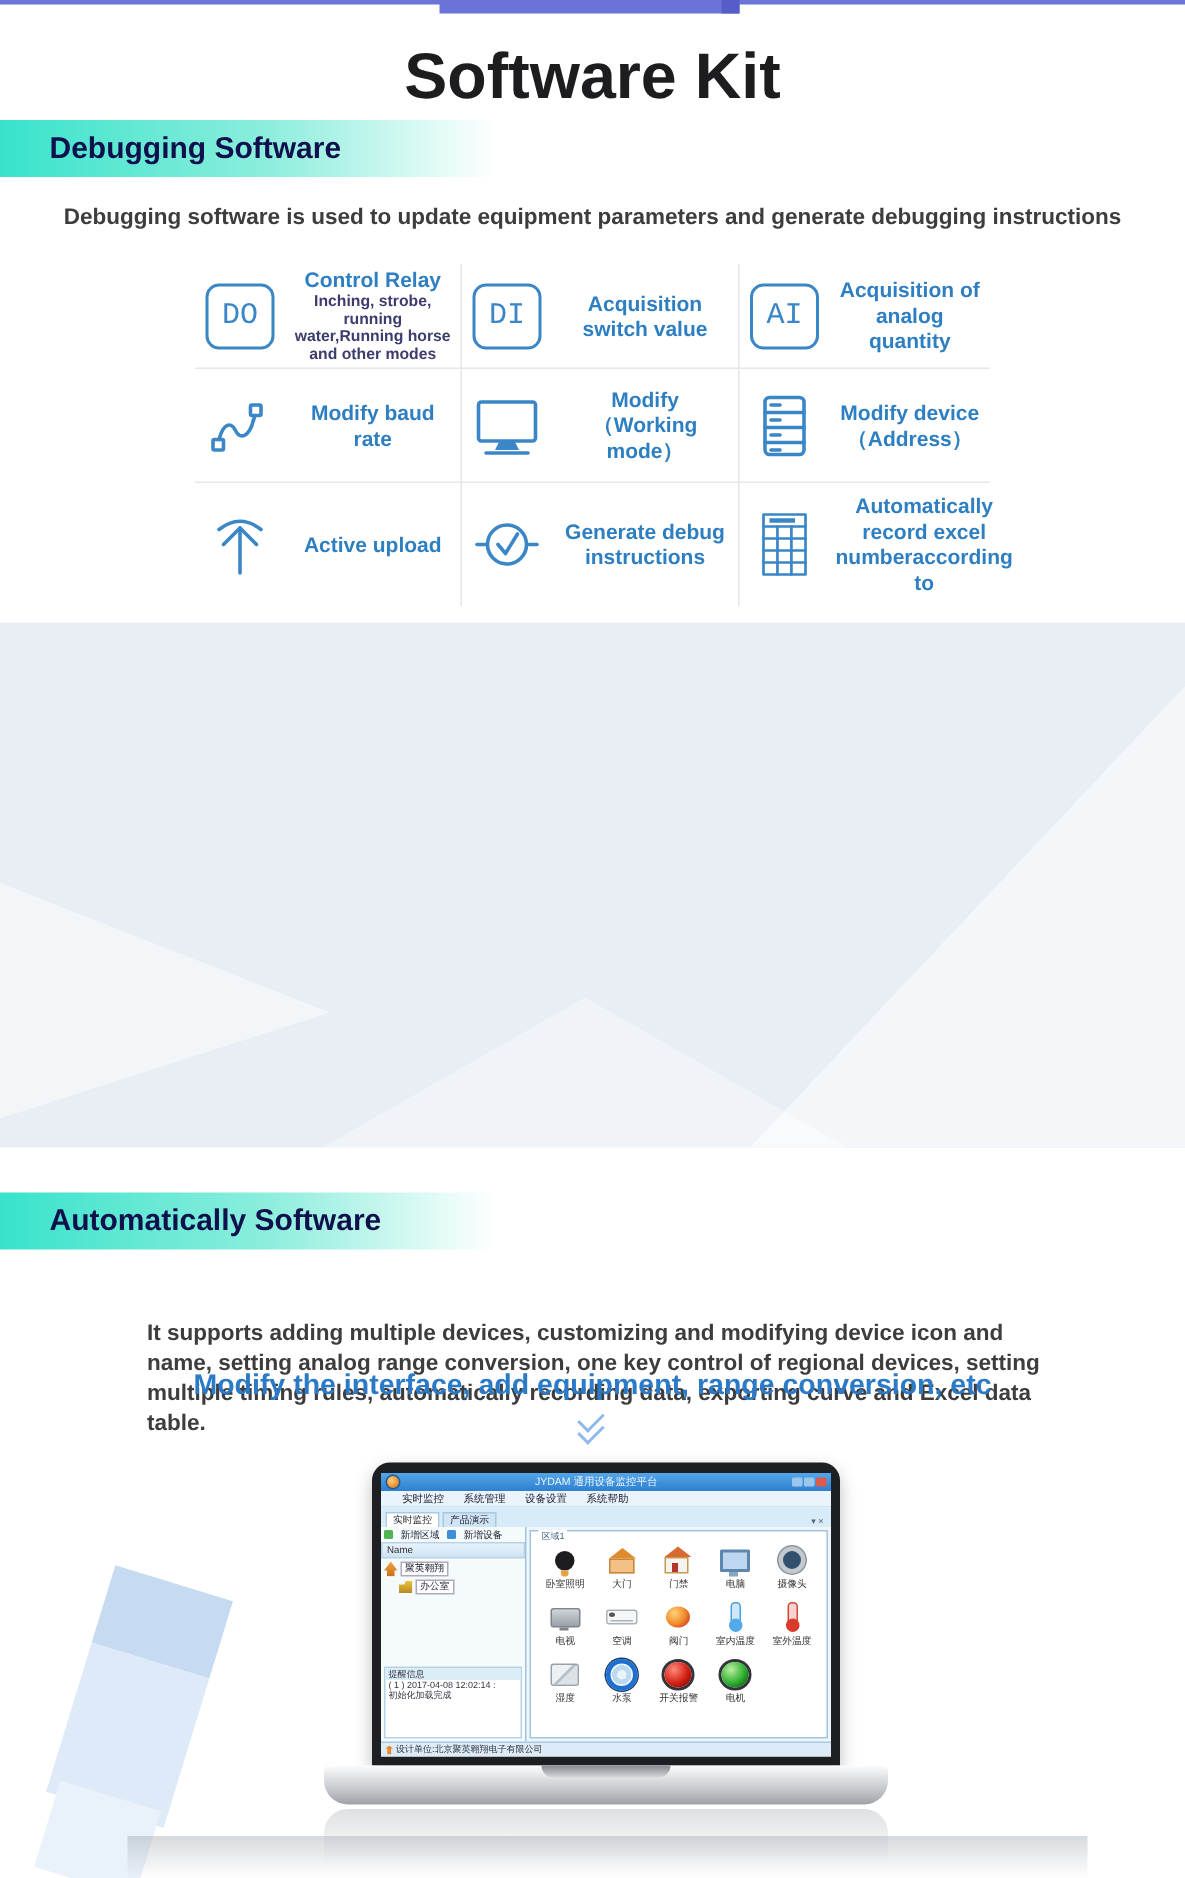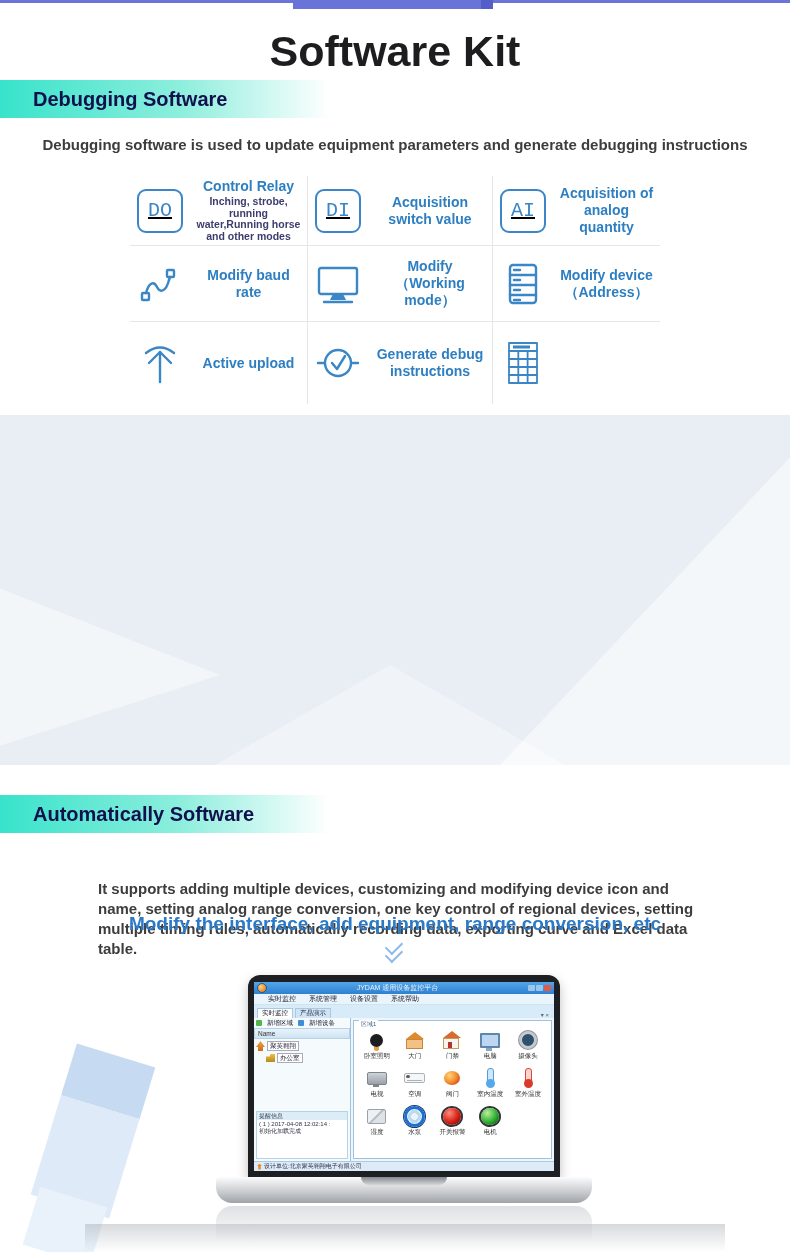--- a/index.html
+++ b/index.html
@@ -21,21 +21,21 @@
   .subtitle{position:absolute;top:136px;left:0;width:100%;text-align:center;
             font-size:15px;font-weight:bold;color:#3d3d3d;}
 
   
   .fgrid{position:absolute;left:130px;top:176px;width:530px;display:grid;
          grid-template-columns:178px 185px 167px;grid-template-rows:70px 76px 82px;}
   .fcell{display:flex;align-items:center;gap:8px;padding:0 4px;
          border-right:1px solid #e4e6e8;border-bottom:1px solid #e4e6e8;}
   .fcell:nth-child(3n){border-right:none;}
   .fcell:nth-child(n+7){border-bottom:none;}
-  .fic{flex:0 0 52px;display:flex;justify-content:center;text-decoration:underline;}
+  .fic{flex:0 0 52px;display:flex;justify-content:center;}
   .ftxt{flex:1;text-align:center;color:#2e7fc2;font-weight:bold;font-size:14px;line-height:1.2;}
   .fsub{font-size:10.5px;color:#3c3c6e;line-height:1.12;margin-top:1px;}
   .badge{width:42px;height:40px;border:2px solid #3a86c6;border-radius:9px;display:flex;
          align-items:center;justify-content:center;color:#3a86c6;font-size:20px;
          font-family:"Liberation Mono",monospace;}
   .fsvg{stroke:#3a86c6;fill:none;stroke-width:2.4;stroke-linecap:round;stroke-linejoin:round;}
 
   
   .scene{position:absolute;left:0;top:415px;width:790px;height:350px;background:#e9eef5;overflow:hidden;}
   .poly{position:absolute;}
@@ -256,20 +256,21 @@
           <rect x="6" y="3" width="28" height="40"></rect>
           <line x1="6" y1="11" x2="34" y2="11"></line>
             <line x1="6" y1="19" x2="34" y2="19"></line>
           <line x1="6" y1="27" x2="34" y2="27"></line>
             <line x1="6" y1="35" x2="34" y2="35"></line>
           <line x1="15.3" y1="11" x2="15.3" y2="43"></line>
             <line x1="24.6" y1="11" x2="24.6" y2="43"></line>
           <rect x="10" y="5.5" width="17" height="3" fill="#3a86c6" stroke="none"></rect>
         </svg>
       </div>
+      <div class="ftxt">Automatically record excel numberaccording to</div>
     </div>
   </div>
 
   <div class="scene">
     <div class="poly p1"></div>
     <div class="poly p2"></div>
     <div class="poly p3"></div>
 
   </div>
 

